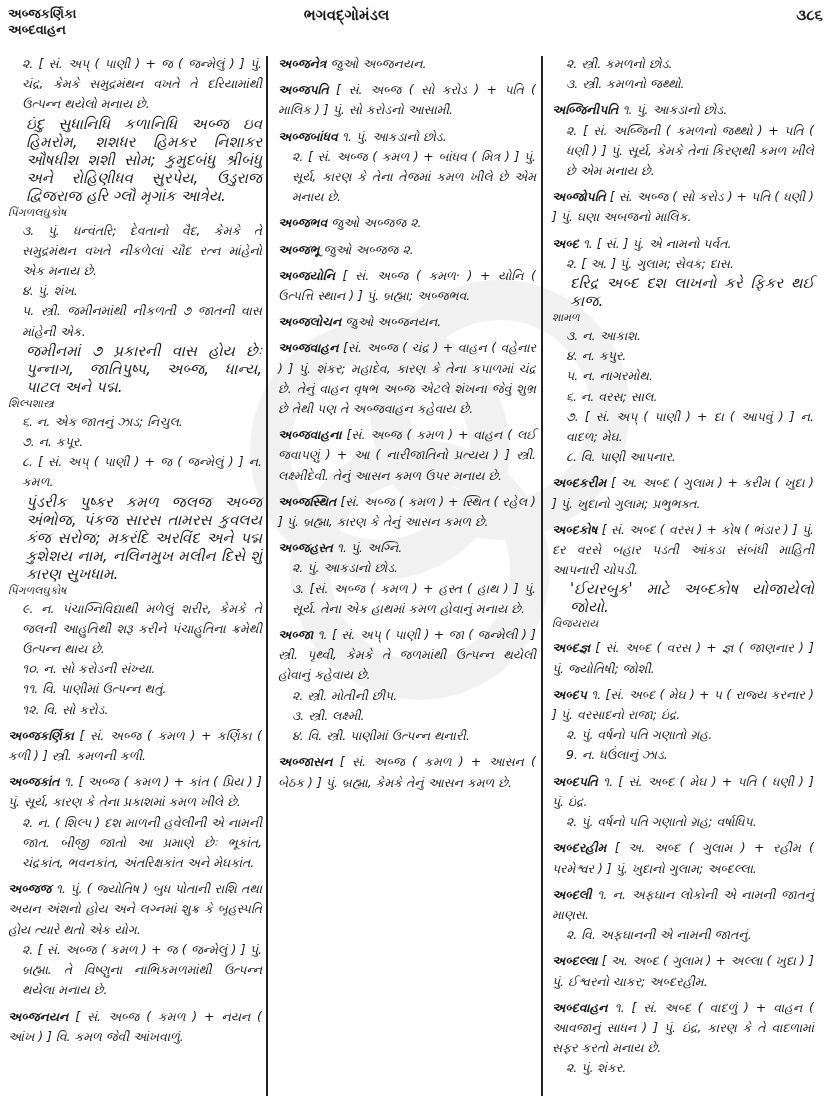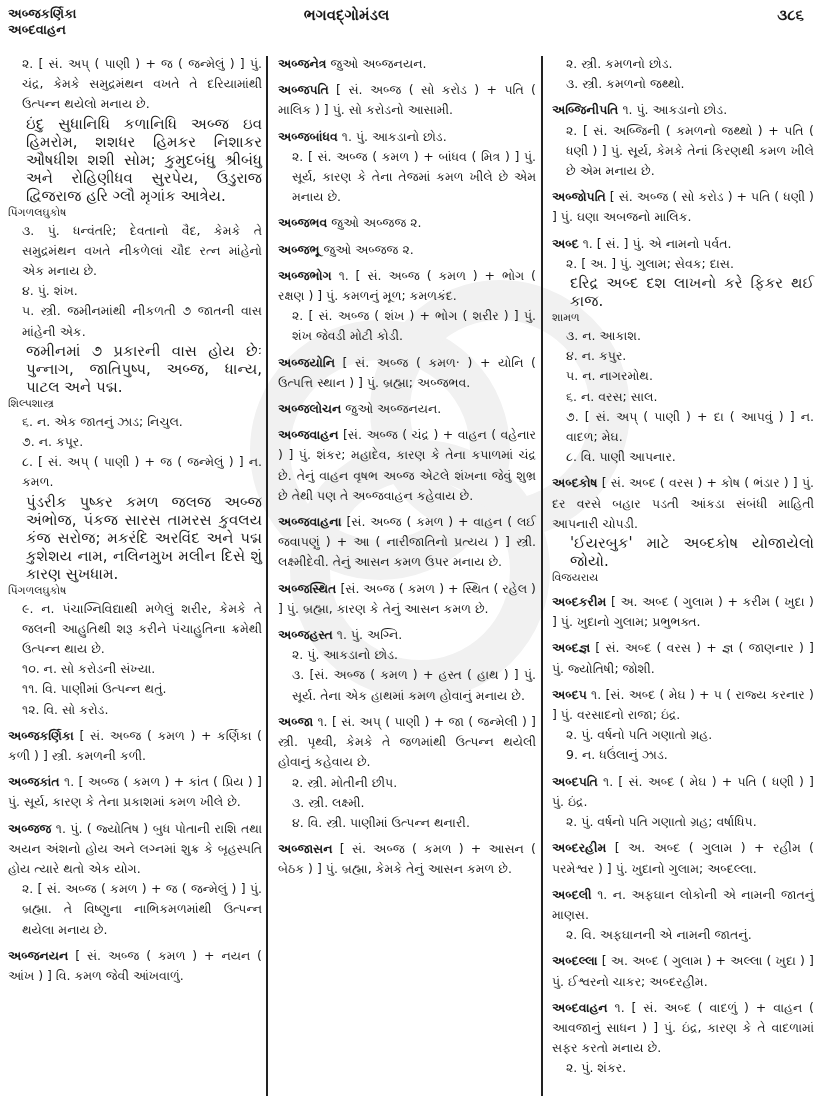--- a/index.html
+++ b/index.html
@@ -5,24 +5,24 @@
   html, body { margin: 0; padding: 0; }
   body {
     width: 825px; height: 1110px; background: #ffffff; color: #1a1a1a;
     font-family: "DejaVu Sans", sans-serif; position: relative; overflow: hidden;
   }
   .page-header { position: absolute; top: 0; left: 0; width: 825px; height: 50px; }
   .guide-word { position: absolute; left: 8px; font-size: 13px; font-weight: bold; line-height: 16px; }
   .guide-first { top: 6px; }
   .guide-last { top: 22px; }
   .running-title { position: absolute; left: 0; width: 693px; top: 6px; text-align: center; font-size: 15px; font-weight: bold; }
-  .page-number { position: absolute; right: 21px; top: 6px; font-size: 15px; font-weight: bold; }
+  .page-number { position: absolute; right: 2px; top: 6px; font-size: 15px; font-weight: bold; }
   .watermark { position: absolute; left: 250px; top: 280px; width: 380px; height: 380px; pointer-events: none; }
   .watermark .ring { position: absolute; border: 40px solid #f1f1f1; border-radius: 50%; }
-  .column { position: absolute; top: 54px; font-size: 12.5px; line-height: 20.2px; }
+  .column { position: absolute; top: 54px; font-size: 12.5px; line-height: 20.2px; font-style: italic; }
   .col-1 { left: 8px; width: 254px; }
   .col-2 { left: 278px; width: 258px; }
   .col-3 { left: 552px; width: 262px; }
   .col-rule { position: absolute; top: 56px; width: 2px; background: #222; height: 1040px; }
   .rule-1 { left: 266px; }
   .rule-2 { left: 541px; }
   .entry { margin-bottom: 6px; text-align: justify; }
   .hw { font-weight: bold; }
   .sense { padding-left: 14px; text-indent: 0; display: block; }
   .quote { display: block; padding-left: 18px; font-size: 15px; line-height: 18px; }
@@ -61,50 +61,49 @@
       <span class="sense">૭. ન. કપૂર.</span>
       <span class="sense">૮. [ સં. અપ્ ( પાણી ) + જ ( જન્મેલું ) ] ન. કમળ.</span>
       <span class="quote">પુંડરીક પુષ્કર કમળ જલજ અબ્જ અંભોજ, પંકજ સારસ તામરસ કુવલય કંજ સરોજ; મકરંદિ અરવિંદ અને પદ્મ કુશેશય નામ, નલિનમુખ મલીન દિસે શું કારણ સુખધામ.</span>
       <span class="quote-src">પિંગળલઘુકોષ</span>
       <span class="sense">૯. ન. પંચાગ્નિવિદ્યાથી મળેલું શરીર, કેમકે તે જલની આહુતિથી શરૂ કરીને પંચાહુતિના ક્રમેથી ઉત્પન્ન થાય છે.</span>
       <span class="sense">૧૦. ન. સો કરોડની સંખ્યા.</span>
       <span class="sense">૧૧. વિ. પાણીમાં ઉત્પન્ન થતું.</span>
       <span class="sense">૧૨. વિ. સો કરોડ.</span>
     </div>
     <div class="entry"><span class="hw">અબ્જકર્ણિકા</span> <span>[ સં. અબ્જ ( કમળ ) + કર્ણિકા ( કળી ) ] સ્ત્રી. કમળની કળી.</span></div>
-    <div class="entry"><span class="hw">અબ્જકાંત</span> <span>૧. [ અબ્જ ( કમળ ) + કાંત ( પ્રિય ) ] પું. સૂર્ય, કારણ કે તેના પ્રકાશમાં કમળ ખીલે છે.</span></div>
+    <div class="entry"><span class="hw">અબ્જકાંત</span> <span>૧. [ અબ્જ ( કમળ ) + કાંત ( પ્રિય ) ] પું. સૂર્ય, કારણ કે તેના પ્રકાશમાં કમળ ખીલે છે.</span><span class="sense">૨. ન. ( શિલ્પ ) દશ માળની હવેલીની એ નામની જાત. બીજી જાતો આ પ્રમાણે છેઃ ભૂકાંત, ચંદ્રકાંત, ભવનકાંત, અંતરિક્ષકાંત અને મેઘકાંત.</span></div>
     <div class="entry"><span class="hw">અબ્જજ</span> <span>૧. પું. ( જ્યોતિષ ) બુધ પોતાની રાશિ તથા અયન અંશનો હોય અને લગ્નમાં શુક્ર કે બૃહસ્પતિ હોય ત્યારે થતો એક યોગ.</span><span class="sense">૨. [ સં. અબ્જ ( કમળ ) + જ ( જન્મેલું ) ] પું. બ્રહ્મા. તે વિષ્ણુના નાભિકમળમાંથી ઉત્પન્ન થયેલા મનાય છે.</span></div>
     <div class="entry"><span class="hw">અબ્જનયન</span> <span>[ સં. અબ્જ ( કમળ ) + નયન ( આંખ ) ] વિ. કમળ જેવી આંખવાળું.</span></div>
   </div>
 <div class="column col-2">
     <div class="entry"><span class="hw">અબ્જનેત્ર</span> <span>જુઓ અબ્જનયન.</span></div>
     <div class="entry"><span class="hw">અબ્જપતિ</span> <span>[ સં. અબ્જ ( સો કરોડ ) + પતિ ( માલિક ) ] પું. સો કરોડનો આસામી.</span></div>
     <div class="entry"><span class="hw">અબ્જબાંધવ</span> <span>૧. પું. આકડાનો છોડ.</span><span class="sense">૨. [ સં. અબ્જ ( કમળ ) + બાંધવ ( મિત્ર ) ] પું. સૂર્ય, કારણ કે તેના તેજમાં કમળ ખીલે છે એમ મનાય છે.</span></div>
     <div class="entry"><span class="hw">અબ્જભવ</span> <span>જુઓ અબ્જજ ૨.</span></div>
     <div class="entry"><span class="hw">અબ્જભૂ</span> <span>જુઓ અબ્જજ ૨.</span></div>
-    <div class="entry"><span class="hw">અબ્જભોગ</span> <span>૧. [ સં. અબ્જ ( કમળ ) + ભોગ ( રક્ષણ ) ] પું. કમળનું મૂળ; કમળકંદ.</span><span class="sense">૨. [ સં. અબ્જ ( શંખ ) + ભોગ ( શરીર ) ] પું. શંખ જેવડી મોટી કોડી.</span></div>
     <div class="entry"><span class="hw">અબ્જયોનિ</span> <span>[ સં. અબ્જ ( કમળ· ) + યોનિ ( ઉત્પત્તિ સ્થાન ) ] પું. બ્રહ્મા; અબ્જભવ.</span></div>
     <div class="entry"><span class="hw">અબ્જલોચન</span> <span>જુઓ અબ્જનયન.</span></div>
     <div class="entry"><span class="hw">અબ્જવાહન</span> <span>[સં. અબ્જ ( ચંદ્ર ) + વાહન ( વહેનાર ) ] પું. શંકર; મહાદેવ, કારણ કે તેના કપાળમાં ચંદ્ર છે. તેનું વાહન વૃષભ અબ્જ એટલે શંખના જેવું શુભ્ર છે તેથી પણ તે અબ્જવાહન કહેવાય છે.</span></div>
     <div class="entry"><span class="hw">અબ્જવાહના</span> <span>[સં. અબ્જ ( કમળ ) + વાહન ( લઈ જવાપણું ) + આ ( નારીજાતિનો પ્રત્યય ) ] સ્ત્રી. લક્ષ્મીદેવી. તેનું આસન કમળ ઉપર મનાય છે.</span></div>
     <div class="entry"><span class="hw">અબ્જસ્થિત</span> <span>[સં. અબ્જ ( કમળ ) + સ્થિત ( રહેલ ) ] પું. બ્રહ્મા, કારણ કે તેનું આસન કમળ છે.</span></div>
     <div class="entry"><span class="hw">અબ્જહસ્ત</span> <span>૧. પું. અગ્નિ.</span><span class="sense">૨. પું. આકડાનો છોડ.</span><span class="sense">૩. [સં. અબ્જ ( કમળ ) + હસ્ત ( હાથ ) ] પું. સૂર્ય. તેના એક હાથમાં કમળ હોવાનું મનાય છે.</span></div>
     <div class="entry"><span class="hw">અબ્જા</span> <span>૧. [ સં. અપ્ ( પાણી ) + જા ( જન્મેલી ) ] સ્ત્રી. પૃથ્વી, કેમકે તે જળમાંથી ઉત્પન્ન થયેલી હોવાનું કહેવાય છે.</span><span class="sense">૨. સ્ત્રી. મોતીની છીપ.</span><span class="sense">૩. સ્ત્રી. લક્ષ્મી.</span><span class="sense">૪. વિ. સ્ત્રી. પાણીમાં ઉત્પન્ન થનારી.</span></div>
     <div class="entry"><span class="hw">અબ્જાસન</span> <span>[ સં. અબ્જ ( કમળ ) + આસન ( બેઠક ) ] પું. બ્રહ્મા, કેમકે તેનું આસન કમળ છે.</span></div>
   </div>
 <div class="column col-3">
     <div class="entry">
       <span class="sense">૨. સ્ત્રી. કમળનો છોડ.</span>
       <span class="sense">૩. સ્ત્રી. કમળનો જથ્થો.</span>
     </div>
     <div class="entry"><span class="hw">અબ્જિનીપતિ</span> <span>૧. પું. આકડાનો છોડ.</span><span class="sense">૨. [ સં. અબ્જિની ( કમળનો જથ્થો ) + પતિ ( ધણી ) ] પું. સૂર્ય, કેમકે તેનાં કિરણથી કમળ ખીલે છે એમ મનાય છે.</span></div>
     <div class="entry"><span class="hw">અબ્જોપતિ</span> <span>[ સં. અબ્જ ( સો કરોડ ) + પતિ ( ધણી ) ] પું. ઘણા અબજનો માલિક.</span></div>
     <div class="entry"><span class="hw">અબ્દ</span> <span>૧. [ સં. ] પું. એ નામનો પર્વત.</span><span class="sense">૨. [ અ. ] પું. ગુલામ; સેવક; દાસ.</span><span class="quote">દરિદ્ર અબ્દ દશ લાખનો કરે ફિકર થઈ કાજ.</span><span class="quote-src">શામળ</span><span class="sense">૩. ન. આકાશ.</span><span class="sense">૪. ન. કપુર.</span><span class="sense">૫. ન. નાગરમોથ.</span><span class="sense">૬. ન. વરસ; સાલ.</span><span class="sense">૭. [ સં. અપ્ ( પાણી ) + દા ( આપવું ) ] ન. વાદળ; મેઘ.</span><span class="sense">૮. વિ. પાણી આપનાર.</span></div>
+    <div class="entry"><span class="hw">અબ્દકરીમ</span> <span>[ અ. અબ્દ ( ગુલામ ) + કરીમ ( ખુદા ) ] પું. ખુદાનો ગુલામ; પ્રભુભક્ત.</span></div>
     <div class="entry"><span class="hw">અબ્દકોષ</span> <span>[ સં. અબ્દ ( વરસ ) + કોષ ( ભંડાર ) ] પું. દર વરસે બહાર પડતી આંકડા સંબંધી માહિતી આપનારી ચોપડી.</span><span class="quote">'ઈયરબુક' માટે અબ્દકોષ યોજાયેલો જોયો.</span><span class="quote-src">વિજયરાય</span></div>
-    <div class="entry"><span class="hw">અબ્દકરીમ</span> <span>[ અ. અબ્દ ( ગુલામ ) + કરીમ ( ખુદા ) ] પું. ખુદાનો ગુલામ; પ્રભુભક્ત.</span></div>
     <div class="entry"><span class="hw">અબ્દજ્ઞ</span> <span>[ સં. અબ્દ ( વરસ ) + જ્ઞ ( જાણનાર ) ] પું. જ્યોતિષી; જોશી.</span></div>
     <div class="entry"><span class="hw">અબ્દપ</span> <span>૧. [સં. અબ્દ ( મેઘ ) + પ ( રાજ્ય કરનાર ) ] પું. વરસાદનો રાજા; ઇંદ્ર.</span><span class="sense">૨. પું. વર્ષનો પતિ ગણાતો ગ્રહ.</span><span class="sense">9. ન. ધઉંલાનું ઝાડ.</span></div>
     <div class="entry"><span class="hw">અબ્દપતિ</span> <span>૧. [ સં. અબ્દ ( મેઘ ) + પતિ ( ધણી ) ] પું. ઇંદ્ર.</span><span class="sense">૨. પું. વર્ષનો પતિ ગણાતો ગ્રહ; વર્ષાધિપ.</span></div>
     <div class="entry"><span class="hw">અબ્દરહીમ</span> <span>[ અ. અબ્દ ( ગુલામ ) + રહીમ ( પરમેશ્વર ) ] પું. ખુદાનો ગુલામ; અબ્દલ્લા.</span></div>
     <div class="entry"><span class="hw">અબ્દલી</span> <span>૧. ન. અફઘાન લોકોની એ નામની જાતનું માણસ.</span><span class="sense">૨. વિ. અફઘાનની એ નામની જાતનું.</span></div>
     <div class="entry"><span class="hw">અબ્દલ્લા</span> <span>[ અ. અબ્દ ( ગુલામ ) + અલ્લા ( ખુદા ) ] પું. ઈશ્વરનો ચાકર; અબ્દરહીમ.</span></div>
     <div class="entry"><span class="hw">અબ્દવાહન</span> <span>૧. [ સં. અબ્દ ( વાદળું ) + વાહન ( આવજાનું સાધન ) ] પું. ઇંદ્ર, કારણ કે તે વાદળામાં સફર કરતો મનાય છે.</span><span class="sense">૨. પું. શંકર.</span></div>
   </div>
 
 </body></html>

